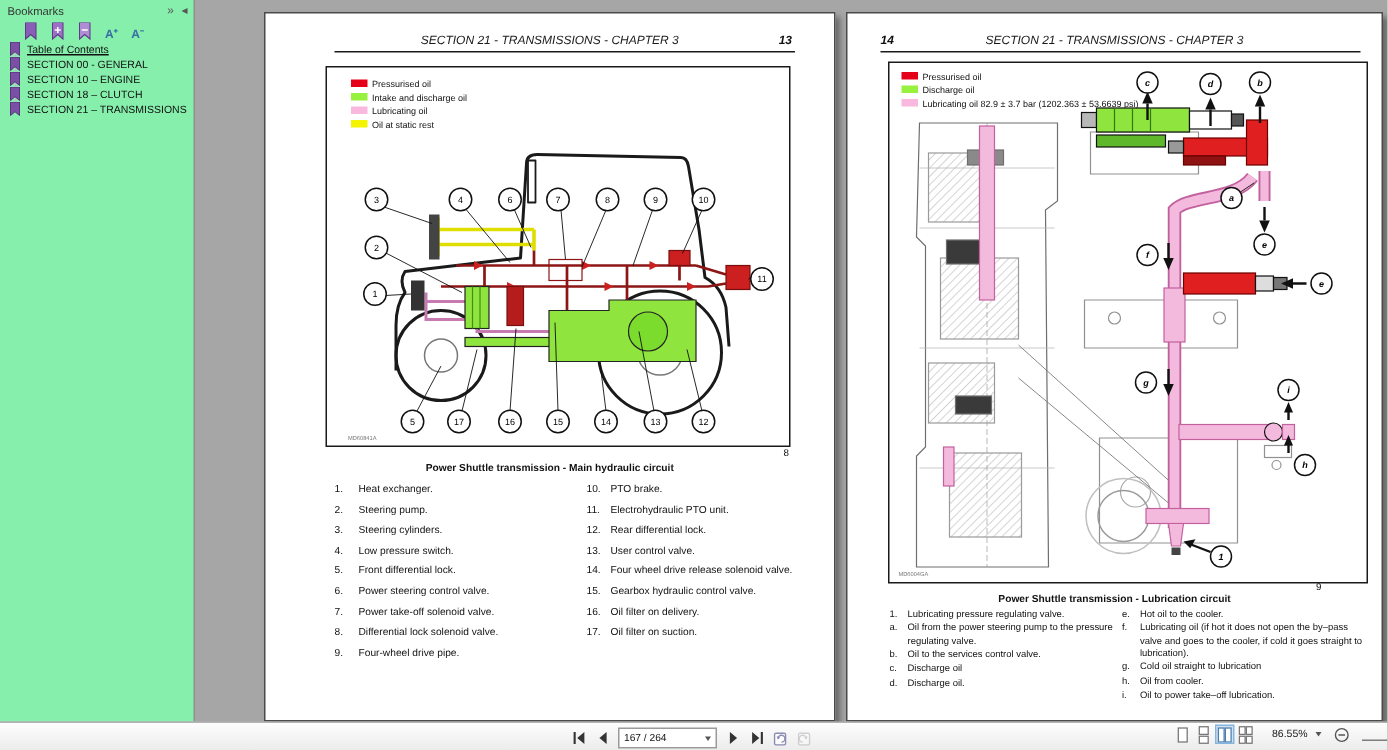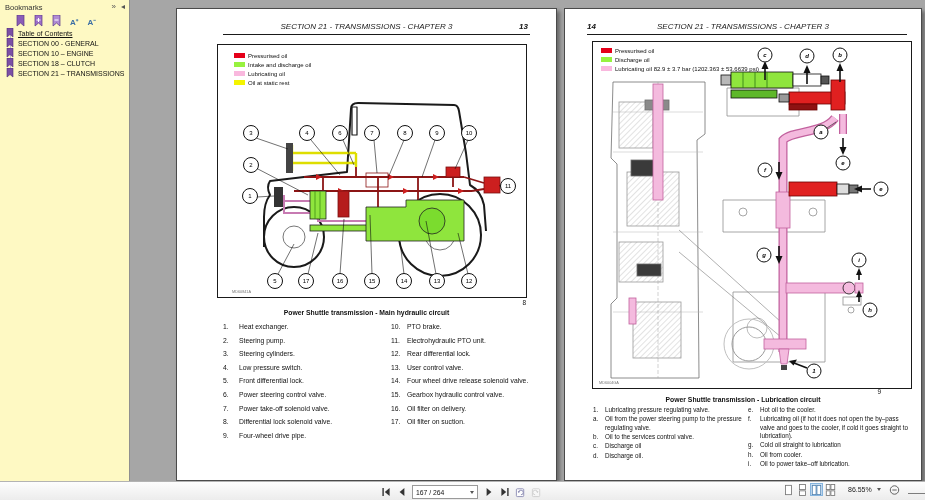--- a/index.html
+++ b/index.html
@@ -1,19 +1,19 @@
 <!DOCTYPE html>
 <html><head>
 <meta charset="utf-8">
 <style>
   html,body{margin:0;padding:0;}
   .app{position:relative;width:925px;height:500px;background:#a6a6a6;overflow:hidden;
        font-family:"Liberation Sans",sans-serif;-webkit-font-smoothing:antialiased;}
   
-  .sidebar{position:absolute;left:0;top:0;width:129px;height:481px;background:#fef9c3;
+  .sidebar{position:absolute;left:0;top:0;width:129px;height:481px;background:#86efac;
            border-right:1px solid #8f8f8f;}
   .sb-title{position:absolute;left:5px;top:3px;font-size:7.5px;color:#333;}
   .sb-collapse{position:absolute;right:4px;top:2px;font-size:8px;color:#555;display:flex;gap:5px;}
   .sb-collapse span{cursor:default;}
   .sb-tools{position:absolute;left:16px;top:14px;height:14px;display:flex;gap:9px;align-items:center;}
   .sb-font{font-size:8px;font-weight:bold;color:#3a6ea5;}
   .tree-line{position:absolute;left:10px;top:31px;width:1px;height:42px;background:#c4b6d6;}
   .tree-item{position:absolute;left:6px;display:flex;gap:4px;align-items:center;font-size:7px;color:#111;white-space:nowrap;}
   .tree-item .lbl{letter-spacing:0;}
   .tree-item.sel .lbl{text-decoration:underline;}

